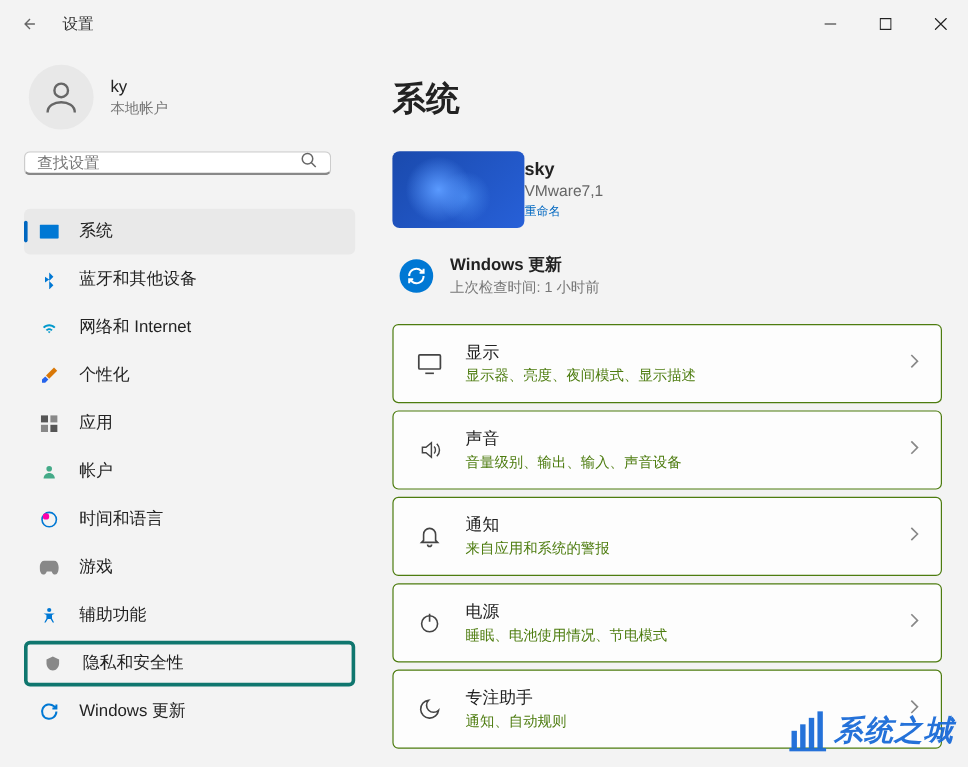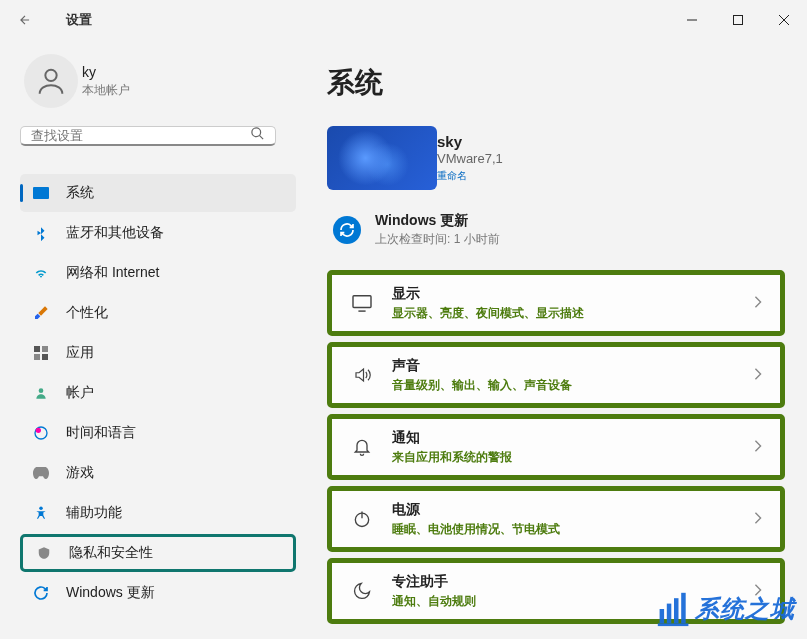--- a/index.html
+++ b/index.html
@@ -1,27 +1,27 @@
 <!DOCTYPE html>
 <html><head>
   <meta charset="utf-8">
   <style>
     * { margin: 0; padding: 0; box-sizing: border-box; font-family: "Segoe UI", "Microsoft YaHei", sans-serif; }
     body { width: 807px; height: 639px; background: #f3f3f3; overflow: hidden; position: relative; }
     
     .titlebar { height: 40px; display: flex; align-items: center; padding: 0 0 0 10px; }
     .back-btn { width: 30px; height: 30px; display: flex; align-items: center; justify-content: center; color: #666; cursor: pointer; }
-    .titlebar-title { margin-left: 26px; font-size: 13px; color: #333; font-weight: bold; }
+    .titlebar-title { margin-left: 12px; font-size: 13px; color: #333; }
     .titlebar-controls { margin-left: auto; display: flex; }
     .titlebar-btn { width: 46px; height: 32px; display: flex; align-items: center; justify-content: center; color: #222; }
     
     .main-layout { display: flex; height: calc(100% - 40px); }
     
     .sidebar { width: 305px; padding: 6px 0 0 20px; overflow-y: auto; }
-    .user-card { display: flex; align-items: center; gap: 4px; padding: 8px 4px 18px 4px; }
+    .user-card { display: flex; align-items: center; gap: 14px; padding: 8px 4px 18px 4px; }
     .avatar { width: 54px; height: 54px; border-radius: 50%; background: #e8e8e8; display: flex; align-items: center; justify-content: center; color: #666; }
     .user-name { font-size: 14px; color: #222; font-weight: 500; }
     .user-sub { font-size: 12px; color: #777; margin-top: 2px; }
     
     .search-box { width: 256px; height: 20px; background: #fff; border: 1px solid #ccc; border-bottom: 2px solid #888; border-radius: 5px; display: flex; align-items: center; padding: 0 10px; margin-bottom: 28px; }
     .search-box input { flex: 1; border: none; outline: none; font-size: 13px; background: transparent; }
     .search-box .s-icon { color: #666; }
     
     .nav-list { display: flex; flex-direction: column; gap: 2px; width: 276px; }
     .nav-item { display: flex; align-items: center; gap: 16px; height: 38px; padding: 0 12px; border-radius: 5px; cursor: pointer; position: relative; font-size: 14px; color: #222; }
@@ -39,21 +39,21 @@
     .device-name { font-size: 15px; font-weight: 600; color: #222; }
     .device-sub { font-size: 13px; color: #666; margin-top: 1px; }
     .device-rename { font-size: 10px; color: #0067c0; margin-top: 3px; cursor: pointer; }
     
     .update-row { display: flex; align-items: center; gap: 14px; padding: 2px 6px 22px 6px; }
     .update-icon { width: 28px; height: 28px; border-radius: 50%; background: #0078d4; color: #fff; display: flex; align-items: center; justify-content: center; }
     .update-title { font-size: 14px; font-weight: 600; color: #222; }
     .update-sub { font-size: 12px; color: #777; margin-top: 1px; }
     
     .card-list { display: flex; flex-direction: column; gap: 6px; }
-    .card { background: #fdfdfd; border: 5px solid #4d7c0f; border-radius: 5px; height: 66px; display: flex; align-items: center; padding: 0 18px 0 14px; cursor: pointer; font-weight: bold; }
+    .card { background: #fdfdfd; border: 1px solid #4d7c0f; border-radius: 5px; height: 66px; display: flex; align-items: center; padding: 0 18px 0 14px; cursor: pointer; }
     .card-icon { width: 32px; display: flex; align-items: center; justify-content: center; color: #444; margin-right: 14px; }
     .card-body { flex: 1; }
     .card-title { font-size: 14px; color: #222; }
     .card-sub { font-size: 12px; color: #4d7c0f; margin-top: 2px; }
     .card-chevron { color: #888; }
     
     .watermark { position: absolute; right: 12px; bottom: 12px; display: flex; align-items: center; gap: 3px; opacity: 0.95; }
     .wm-icon { width: 36px; height: 36px; }
     .wm-text { color: #1a6bd8; font-size: 24px; font-weight: 700; font-style: italic; letter-spacing: 1px; }
   </style>

